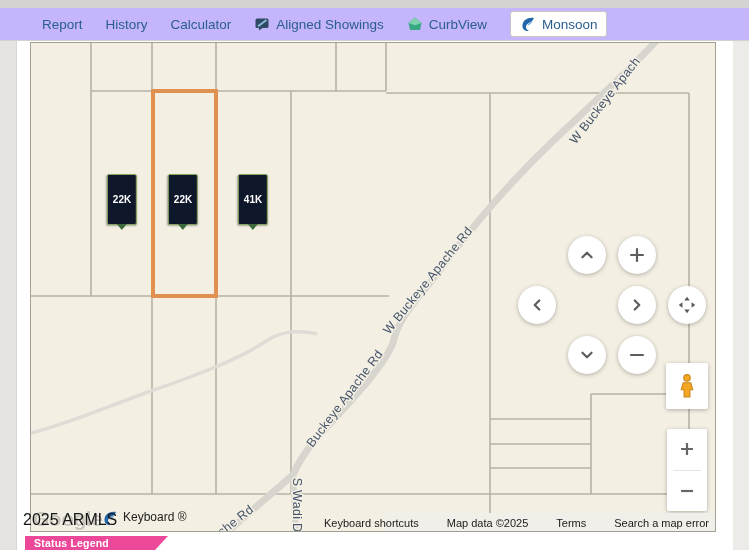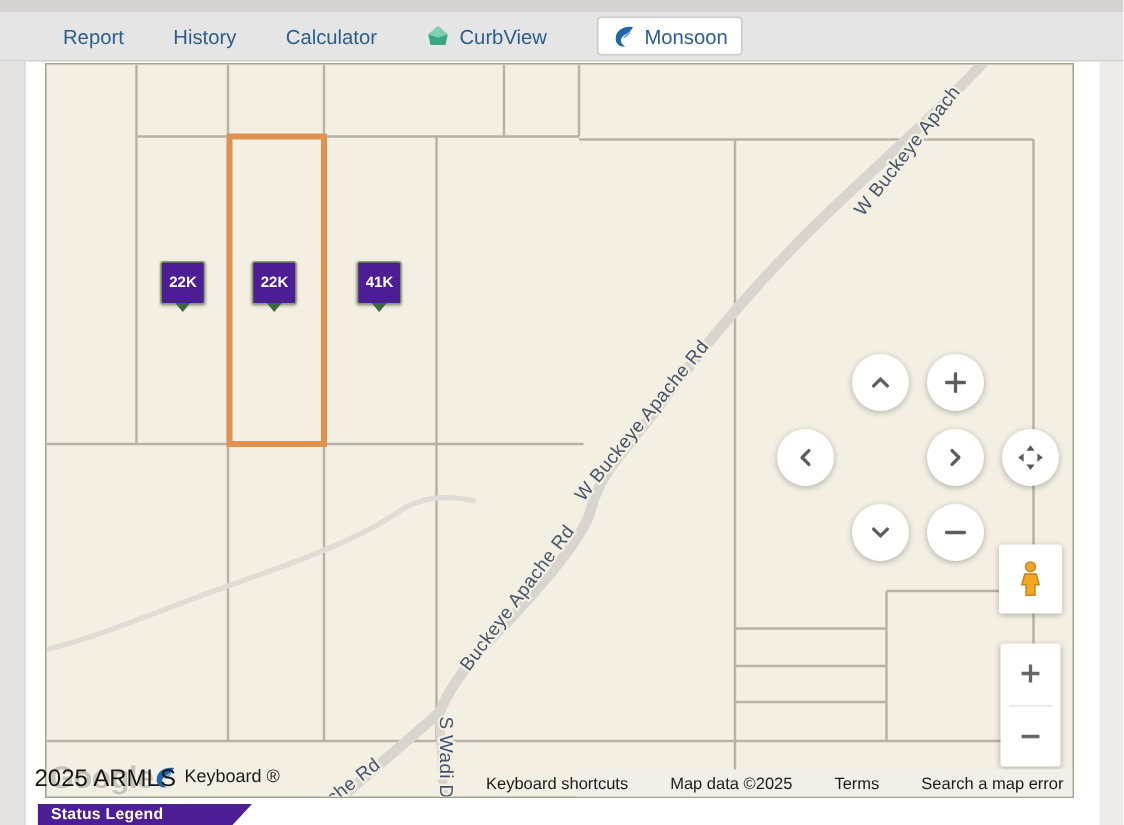--- a/index.html
+++ b/index.html
@@ -2,43 +2,43 @@
 <html><head>
 <meta charset="utf-8">
 <style>
   * { margin:0; padding:0; box-sizing:border-box; }
   html,body { width:749px; height:550px; overflow:hidden; background:#fff;
               font-family:"Liberation Sans", sans-serif; }
   .page { position:relative; width:749px; height:550px; background:#fff; overflow:hidden; }
 
   
   .top-edge { position:absolute; left:0; top:0; width:749px; height:8px; background:#d4d3d1; }
-  .toolbar { position:absolute; left:0; top:8px; width:749px; height:33px; background:#e5e5e5;
-             border-bottom:1px solid #d2d1cd; display:flex; align-items:center; gap:33px;
+  .toolbar { position:absolute; left:0; top:8px; width:749px; height:33px; background:#c4b5fd;
+             border-bottom:1px solid #d2d1cd; display:flex; align-items:center; gap:23px;
              padding-left:42px; white-space:nowrap;text-align:center; }
   .tab { color:#2b5e8e; font-size:13.5px; text-decoration:none; display:inline-flex;
          align-items:center; gap:6px; cursor:pointer; flex:0 0 auto; }
   .tab.selected { background:#fff; border:1px solid #c8c7c3; border-radius:3px; padding:4px 9px; }
   .ticon { display:inline-flex; width:16px; height:16px; }
 
   
   .left-strip  { position:absolute; left:0; top:41px; width:17px; height:509px; background:#e5e4e2;
                  border-right:1px solid #d8d7d5; }
   .right-strip { position:absolute; left:733px; top:41px; width:16px; height:509px; background:#edebe8; }
 
   
   .map { position:absolute; left:30px; top:42px; width:686px; height:490px; background:#f3efe3;
          border:1px solid #a49f93; overflow:hidden; }
   .map-svg { position:absolute; left:0; top:0; }
   .rlabel text { font-family:"Liberation Sans", sans-serif; font-size:12.5px; letter-spacing:.3px;
                  fill:#44546a; text-anchor:middle; paint-order:stroke; stroke:#f3efe3; stroke-width:3px; }
 
   
-  .marker { position:absolute; transform:translateX(-50%); background:#4c1d95; border:1px solid #88a75e;
-            color:#fff; font-size:10px; font-weight:bold; padding:8px 5px; border-radius:2px;
+  .marker { position:absolute; transform:translateX(-50%); background:#0f172a; border:1px solid #88a75e;
+            color:#fff; font-size:10px; font-weight:bold; padding:19px 5px; border-radius:2px;
             box-shadow:0 1px 2px rgba(0,0,0,.3); line-height:11px; }
   .marker::after { content:""; position:absolute; left:50%; bottom:-6px; transform:translateX(-50%);
                    border:5px solid transparent; border-top:6px solid #3c6a3b; border-bottom:none; }
 
   
   .cbtn { position:absolute; width:38px; height:38px; border-radius:50%; background:#fff;
           box-shadow:0 1px 4px rgba(0,0,0,.28); display:flex; align-items:center; justify-content:center;
           cursor:pointer; }
   .sq { position:absolute; background:#fff; box-shadow:0 1px 4px rgba(0,0,0,.28); border-radius:2px; }
   .pegman-box { left:635px; top:320px; width:42px; height:46px; display:flex; align-items:center; justify-content:center; }
@@ -51,36 +51,45 @@
          text-shadow:0 0 2px #fff; letter-spacing:-.5px; }
   .mbrand { position:absolute; left:71px; top:466px; display:flex; align-items:center; gap:5px;
             font-size:12px; color:#1c1c1c; }
   .attr { position:absolute; left:353px; right:0; top:470px; height:20px; background:#f1efe9;
           display:flex; align-items:center; justify-content:flex-end; gap:28px; padding-right:6px;
           font-size:11px; color:#1a1a1a; white-space:nowrap; }
   .attr a { color:#1a1a1a; text-decoration:none; cursor:pointer; }
 
   
   .armls { position:absolute; left:1px; top:511px; font-size:16px; color:#151515; z-index:5;margin-left:22px; }
-  .status-bar { position:absolute; left:25px; top:536px; width:143px; height:14px; background:#4c1d95;
+  .status-bar { position:absolute; left:25px; top:536px; width:143px; height:14px; background:#ec4899;
                 clip-path:polygon(0 0,100% 0,calc(100% - 13px) 100%,0 100%); z-index:5;
                 color:#fff; font-size:10.5px; font-weight:bold; line-height:14px; padding-left:9px;
                 letter-spacing:.2px; }
 </style>
 </head>
 <body>
 
 <div class="page">
 
   <div class="top-edge"></div>
 
   <nav class="toolbar">
     <a class="tab">Report</a>
     <a class="tab">History</a>
     <a class="tab">Calculator</a>
+    <a class="tab">
+      <span class="ticon">
+        <svg viewBox="0 0 16 16" width="16" height="16">
+            <path d="M3 2.5h10a1.5 1.5 0 0 1 1.5 1.5v6.5a1.5 1.5 0 0 1-1.5 1.5H8.5L5 14.5V12H3a1.5 1.5 0 0 1-1.5-1.5V4A1.5 1.5 0 0 1 3 2.5z" fill="#2f4a63"></path>
+            <path d="M4 10.2 12.5 4" stroke="#8fb8d8" stroke-width="2" fill="none"></path>
+          </svg>
+      </span>
+      <span>Aligned Showings</span>
+    </a>
     <a class="tab">
       <span class="ticon">
         <svg viewBox="0 0 16 16" width="16" height="16">
             <path d="M8 1.5 14.5 7 13 14H3L1.5 7z" fill="#37a784"></path>
             <path d="M8 1.5 14.5 7 8 9.2 1.5 7z" fill="#7fd0b0"></path>
           </svg>
       </span>
       <span>CurbView</span>
     </a>
     <a class="tab selected">

